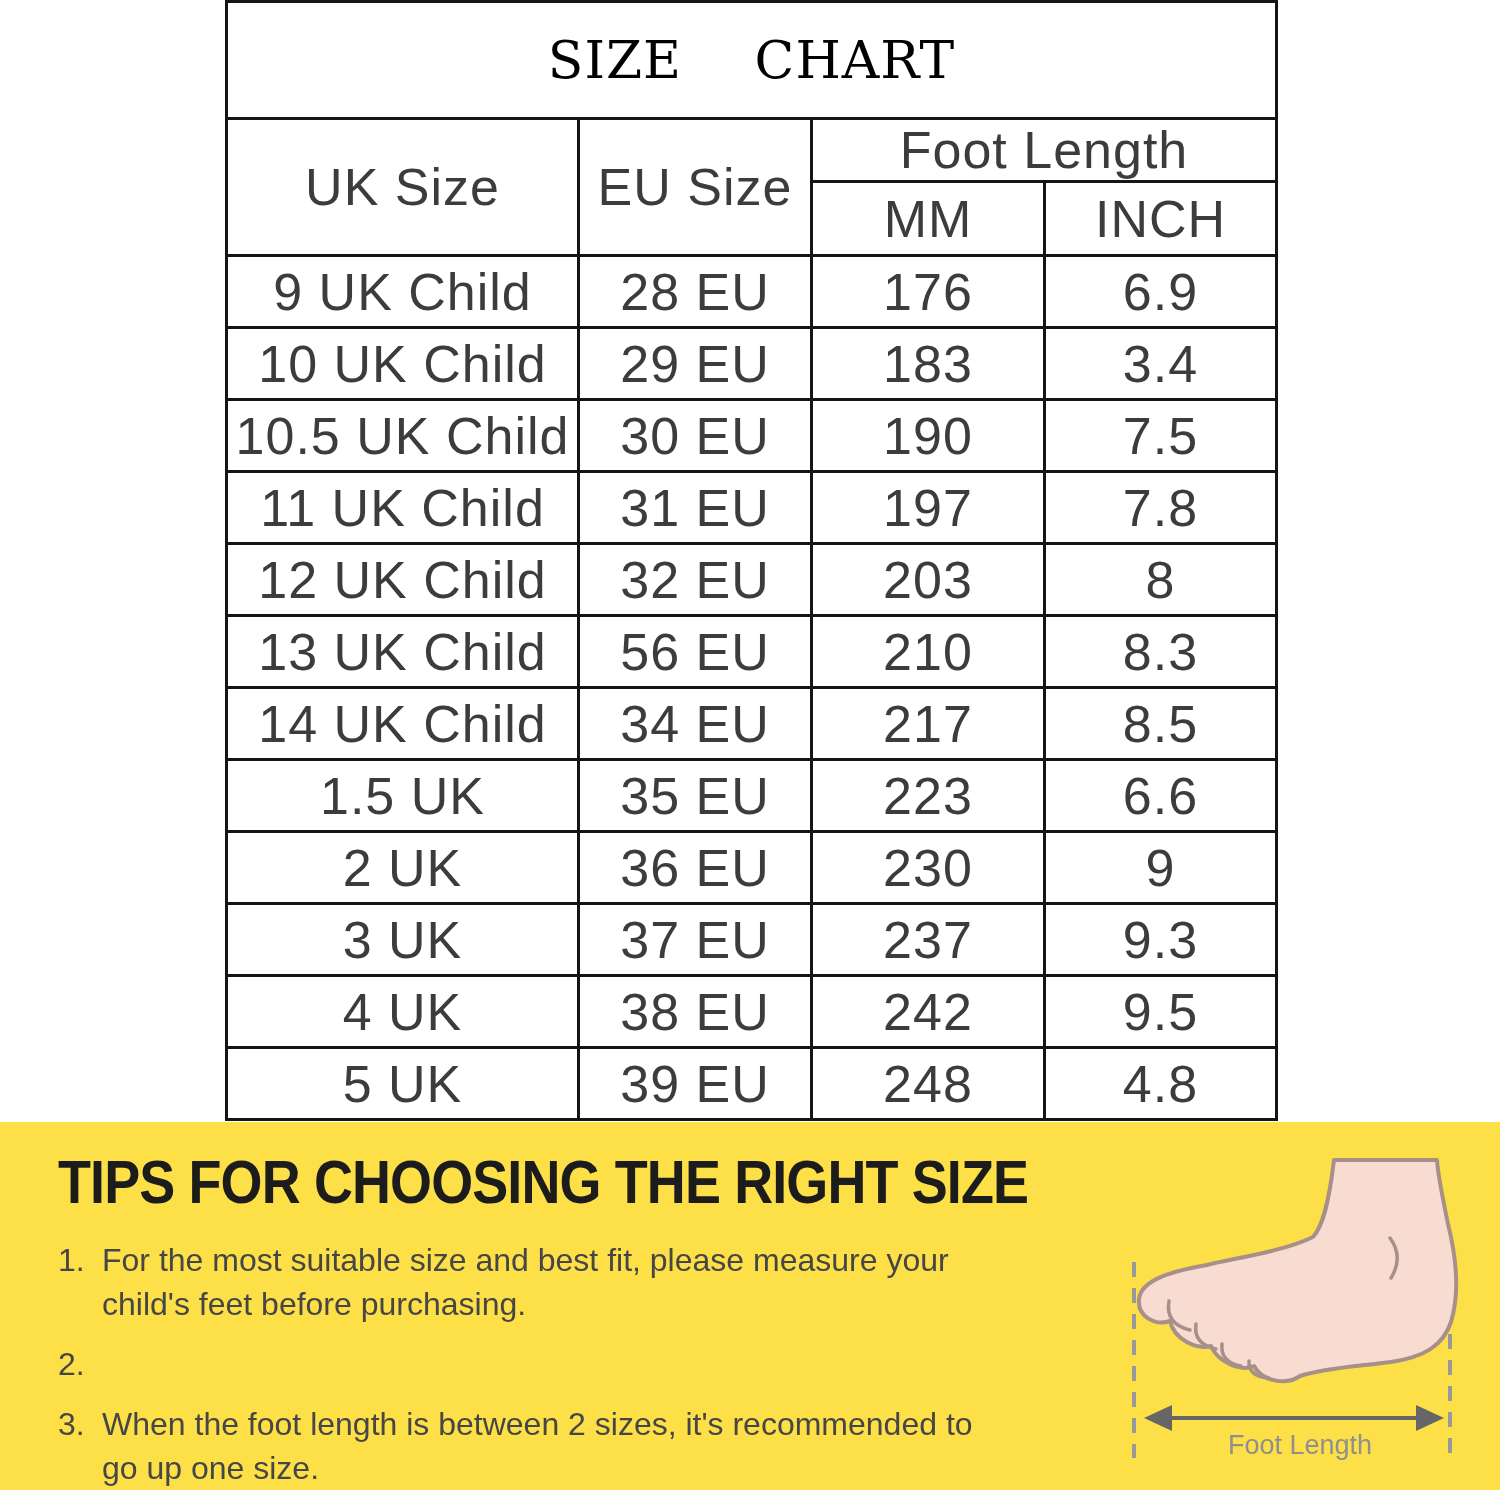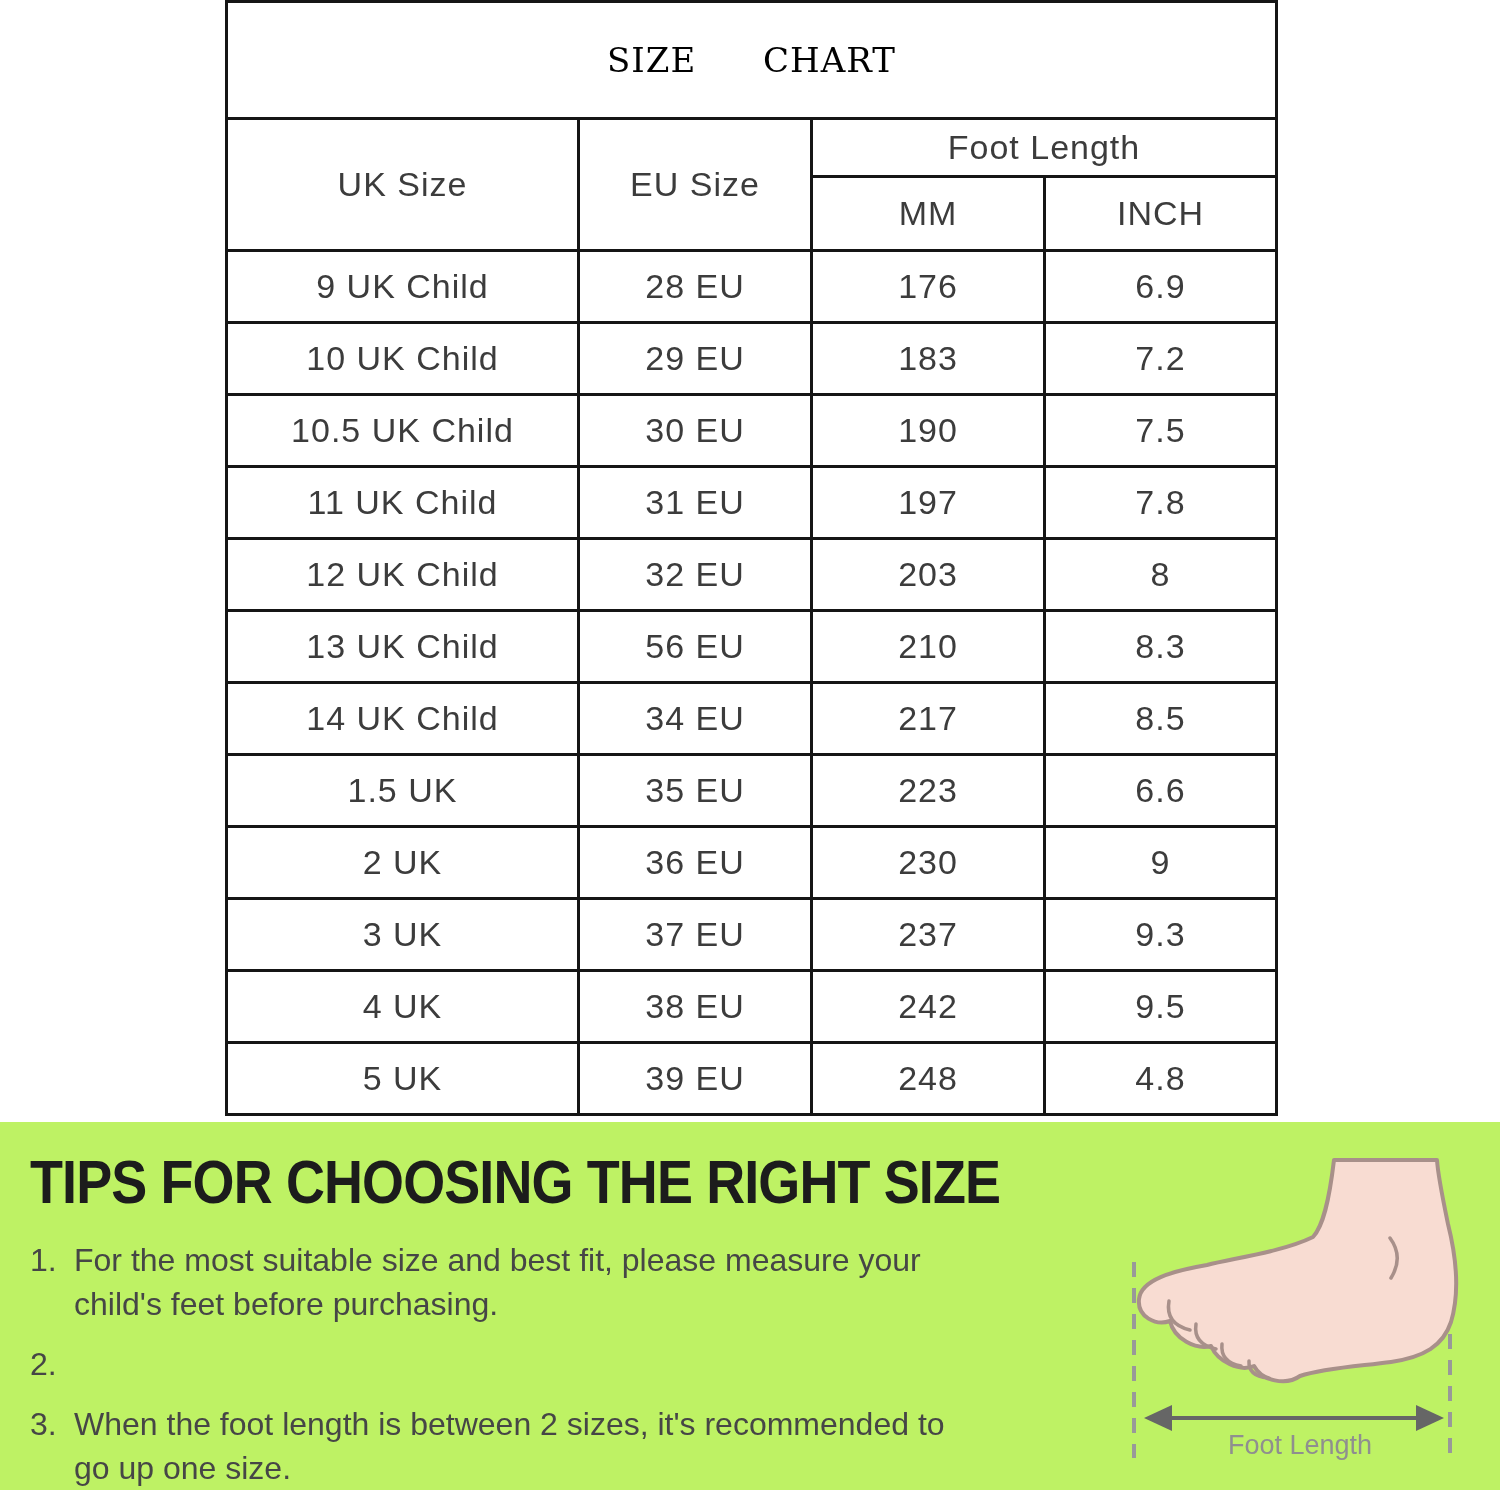--- a/index.html
+++ b/index.html
@@ -10,38 +10,38 @@
   }
 
   
   table.size-table {
     position:absolute; left:225px; top:0; width:1050px;
     border-collapse:collapse; table-layout:fixed;
     color:#3c3c3c;
   }
   table.size-table td {
     border:3px solid #151515; text-align:center; vertical-align:middle;
-    padding:0; font-size:34px; letter-spacing:1px;
+    padding:0; font-size:52px; letter-spacing:1px;
   }
   tr.title-row { height:117px; }
   td.title-cell {
     font-family:"DejaVu Serif", serif; font-size:66px; color:#000;
     letter-spacing:17px; word-spacing:55px; font-weight:500;
   }
   tr.fl-row  { height:58px; }
   tr.sub-row { height:74px; }
   td.h-cell  { font-size:44px; }
   td.sub     { font-size:42px; }
   tbody.rows tr { height:72px;padding-left:6px; }
 
   
   .tips {
     position:absolute; left:0; top:1122px; width:1500px; height:368px;
-    background:#bef264; box-sizing:border-box;
-    padding:30px 0 0 30px; z-index:2;
+    background:#fde047; box-sizing:border-box;
+    padding:30px 0 0 58px; z-index:2;
   }
   .tips-title {
     margin:0 0 26px 0; font-size:62px; font-weight:700; color:#1c1c1c;
     letter-spacing:-1px; transform:scaleX(0.87); transform-origin:left center;
     white-space:nowrap; line-height:60px;
   }
   .tip { display:flex; margin-bottom:16px; color:#464646;
          font-size:32px; line-height:44px; }
   .tip .num { width:44px; flex:none; }
   .tip .lines div { white-space:nowrap; }
@@ -79,21 +79,21 @@
         <tr>
           <td>9 UK Child</td>
           <td>28 EU</td>
           <td>176</td>
           <td>6.9</td>
         </tr>
         <tr>
           <td>10 UK Child</td>
           <td>29 EU</td>
           <td>183</td>
-          <td>7.2</td>
+          <td>3.4</td>
         </tr>
         <tr>
           <td>10.5 UK Child</td>
           <td>30 EU</td>
           <td>190</td>
           <td>7.5</td>
         </tr>
         <tr>
           <td>11 UK Child</td>
           <td>31 EU</td>

